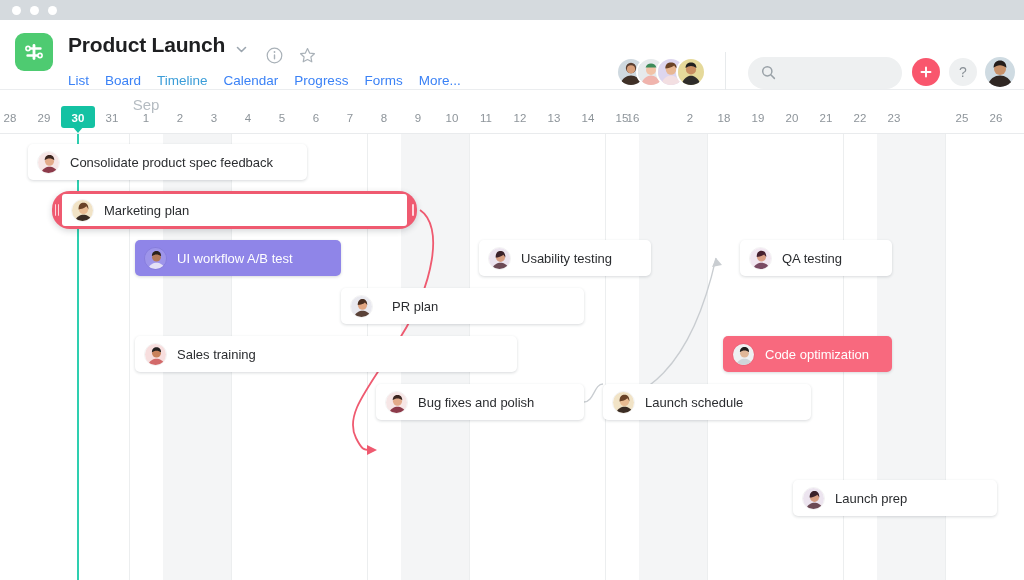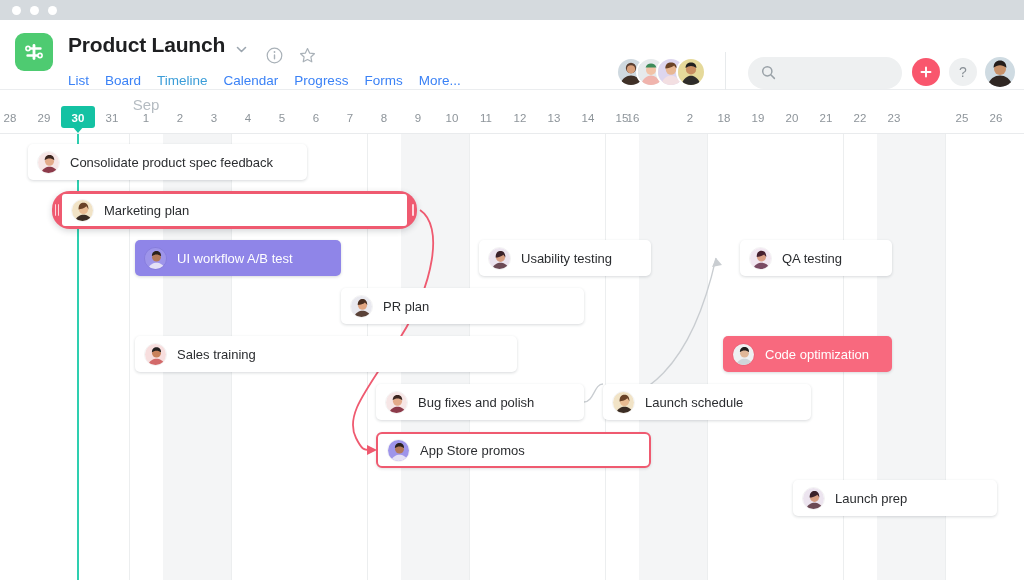--- a/index.html
+++ b/index.html
@@ -385,21 +385,21 @@
       </div>
       <div class="bar" style="left: 740px; top: 106px; width: 152px;">
         <div class="bar-av"><svg width="23" height="23" viewBox="0 0 24 24">
             <rect width="24" height="24" fill="#f2e7f1"></rect>
             <path d="M2.5 24c1.2-6 5.8-8.5 9.5-8.5S20.3 18 21.5 24z" fill="#7a4a63"></path>
             <circle cx="12" cy="9.6" r="4.6" fill="#d99e85"></circle>
             <path d="M7 9.3C7 4.5 9.4 2.9 12 2.9s5 1.6 5 6.4c-1.5-1.6-2.3-2.6-2.3-2.6S12.3 8.9 7 9.3z" fill="#46202f"></path>
           </svg></div>
         <div class="bar-label">QA testing</div>
       </div>
-      <div class="bar" style="left: 341px; top: 154px; width: 243px;">
+      <div class="bar" style="left: 341px; top: 154px; width: 243px; gap: 9px;">
         <div class="bar-av"><svg width="23" height="23" viewBox="0 0 24 24">
             <rect width="24" height="24" fill="#e9e9ef"></rect>
             <path d="M2.5 24c1.2-6 5.8-8.5 9.5-8.5S20.3 18 21.5 24z" fill="#5a4238"></path>
             <circle cx="12" cy="9.7" r="4.7" fill="#e0a581"></circle>
             <path d="M7 9.5C7 4.7 9.4 3 12 3s5 1.7 5 6.5c-1.5-1.6-2.4-2.7-2.4-2.7S12.4 9.1 7 9.5z" fill="#4a2e20"></path>
           </svg></div>
         <div class="bar-label">PR plan</div>
       </div>
       <div class="bar" style="left: 135px; top: 202px; width: 382px;">
         <div class="bar-av"><svg width="23" height="23" viewBox="0 0 24 24">
@@ -430,29 +430,20 @@
       </div>
       <div class="bar" style="left: 376px; top: 250px; width: 208px;">
         <div class="bar-av"><svg width="23" height="23" viewBox="0 0 24 24">
             <rect width="24" height="24" fill="#f6e6e6"></rect>
             <path d="M2.5 24c1.2-6 5.8-8.5 9.5-8.5S20.3 18 21.5 24z" fill="#8c3a4a"></path>
             <circle cx="12" cy="9.6" r="4.7" fill="#e3ab8a"></circle>
             <path d="M7 8.6C7 4.6 9.2 3 12 3s5 1.6 5 5.6c-1.6-1.2-3-1.9-5-1.9S8.6 7.4 7 8.6z" fill="#3c2620"></path>
           </svg></div>
         <div class="bar-label">Bug fixes and polish</div>
       </div>
-      <div class="bar outlined" style="left: 376px; top: 298px; width: 275px;">
-        <div class="bar-av"><svg width="23" height="23" viewBox="0 0 24 24">
-            <rect width="24" height="24" fill="#9e95ea"></rect>
-            <path d="M2.5 24c1.2-6 5.8-8.5 9.5-8.5S20.3 18 21.5 24z" fill="#e4e1f6"></path>
-            <circle cx="12" cy="9.6" r="4.6" fill="#b4795a"></circle>
-            <path d="M7.2 8.6C7.2 4.8 9.3 3.2 12 3.2s4.8 1.6 4.8 5.4c-1.5-1-2.9-1.7-4.8-1.7s-3.3.7-4.8 1.7z" fill="#2b211c"></path>
-          </svg></div>
-        <div class="bar-label">App Store promos</div>
-      </div>
       <div class="bar" style="left: 793px; top: 346px; width: 204px;">
         <div class="bar-av"><svg width="23" height="23" viewBox="0 0 24 24">
             <rect width="24" height="24" fill="#ece4ef"></rect>
             <path d="M2.5 24c1.2-6 5.8-8.5 9.5-8.5S20.3 18 21.5 24z" fill="#6c4a55"></path>
             <circle cx="12" cy="9.8" r="4.7" fill="#d79e82"></circle>
             <path d="M6.9 10C6.9 4.7 9.3 3 12 3s5.1 1.7 5.1 7c-1.4-2-2.1-3-2.1-3S12.4 9.6 6.9 10z" fill="#3a2129"></path>
           </svg></div>
         <div class="bar-label">Launch prep</div>
       </div>
     </div>

